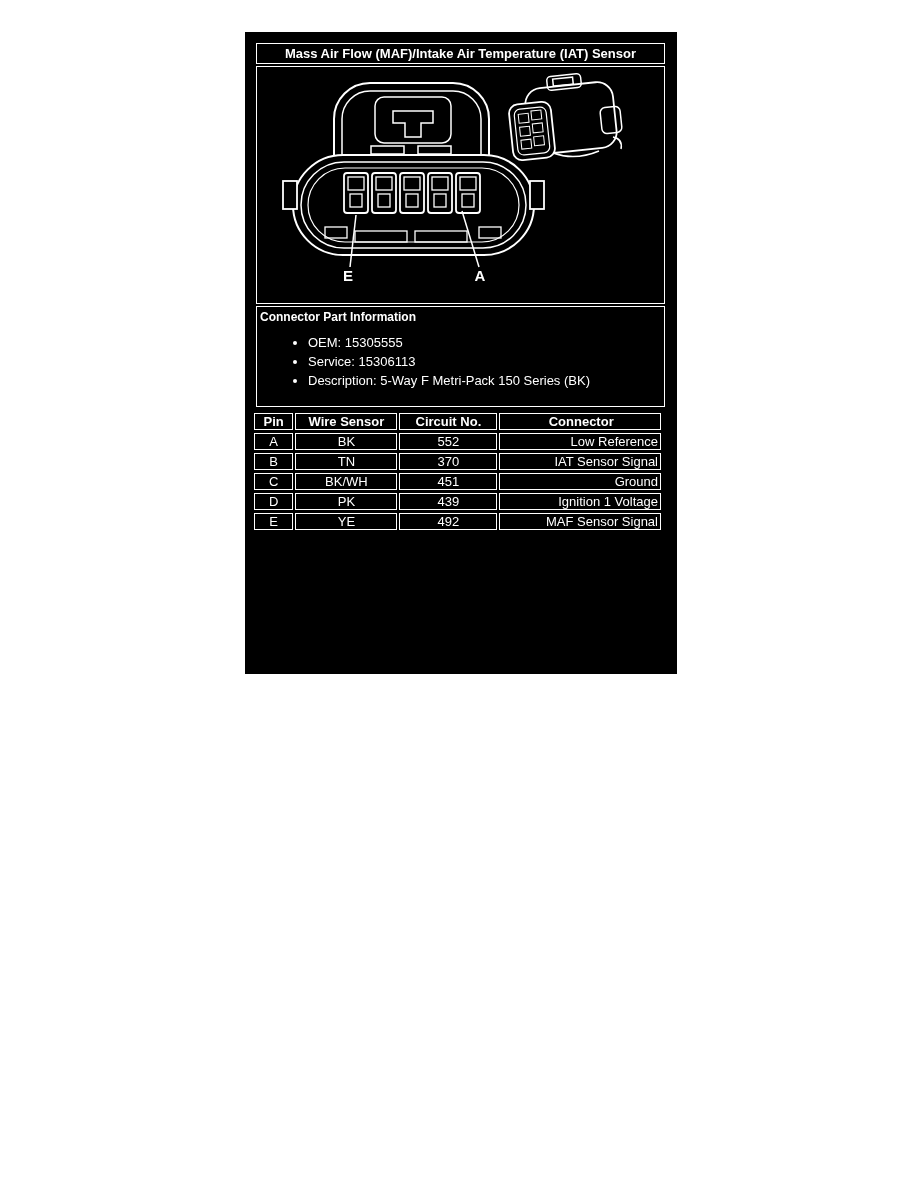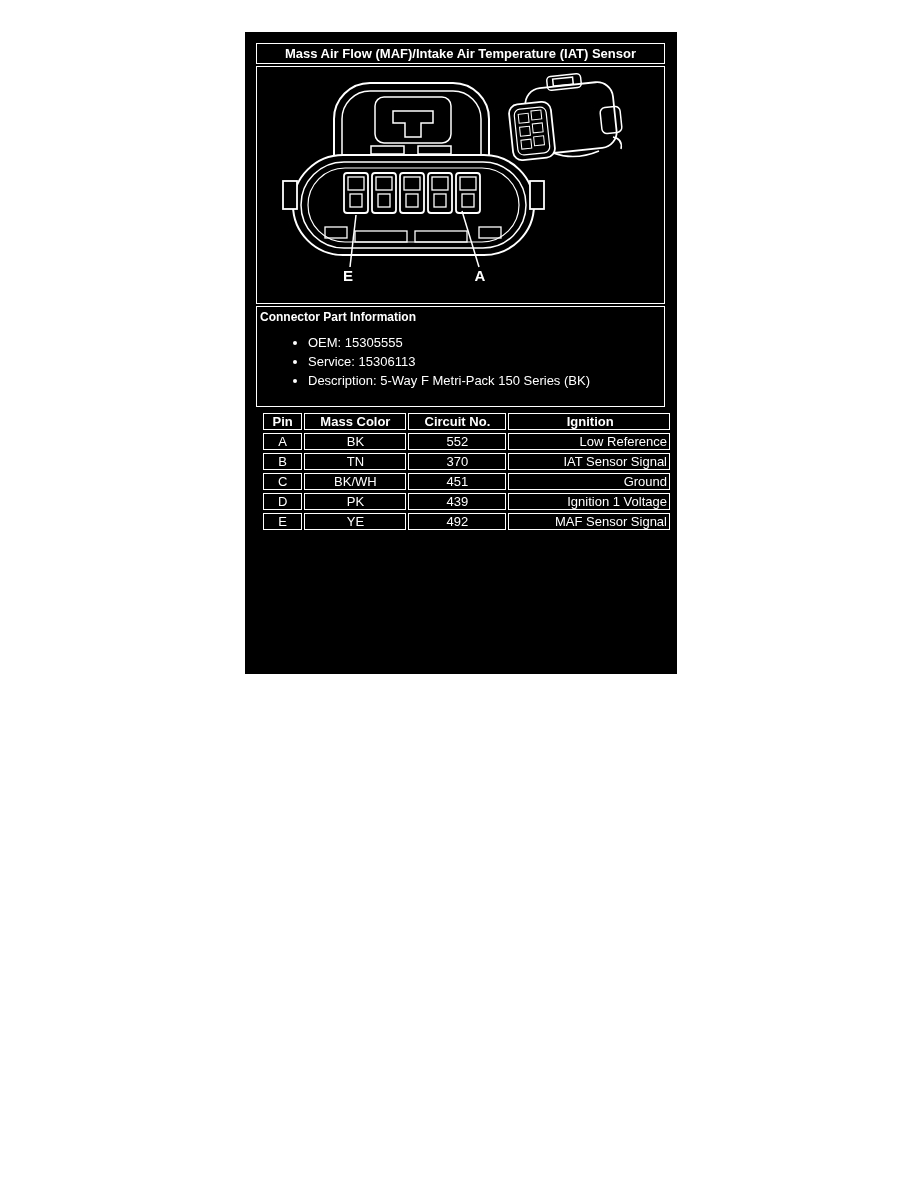--- a/index.html
+++ b/index.html
@@ -29,21 +29,21 @@
   }
   .pin-label-e { left: 91px; }
   .pin-label-a { left: 223px; }
   .info-box { top: 274px; height: 101px; padding: 2px 3px; }
   .info-header { font-size: 12px; font-weight: bold; line-height: 16px; }
   .info-box ul {
     margin: 8px 0 0 0; padding-left: 48px;
     font-size: 13px; line-height: 19px; list-style: disc outside;
   }
   .pin-table {
-    position: absolute; left: 16px; top: 378px; width: 411px;
+    position: absolute; left: 7px; top: 378px; width: 411px;
     border-collapse: separate; border-spacing: 2px 3px;
     color: #ffffff; font-size: 13px;
   }
   .pin-table th, .pin-table td {
     border: 1px solid #ffffff; background: #000000;
     height: 17px; padding: 0 2px; text-align: center;
     font-weight: normal; line-height: 14px; white-space: nowrap;
   }
   .pin-table th { font-weight: bold; }
   .pin-table td.fn, .pin-table th.fn { text-align: right; padding-left: 4px; }
@@ -142,23 +142,23 @@
   <table class="pin-table">
     <colgroup>
       <col class="col-pin">
         <col class="col-wire">
         <col class="col-circ">
         <col class="col-fn">
     </colgroup>
     <thead>
       <tr>
         <th>Pin</th>
-        <th>Mass Color</th>
+        <th>Wire Sensor</th>
         <th>Circuit No.</th>
-        <th class="fn" style="text-align:center">Ignition</th>
+        <th class="fn" style="text-align:center">Connector</th>
       </tr>
     </thead>
     <tbody>
       <tr>
         <td>A</td>
         <td>BK</td>
         <td>552</td>
         <td class="fn">Low Reference</td>
       </tr>
       <tr>

